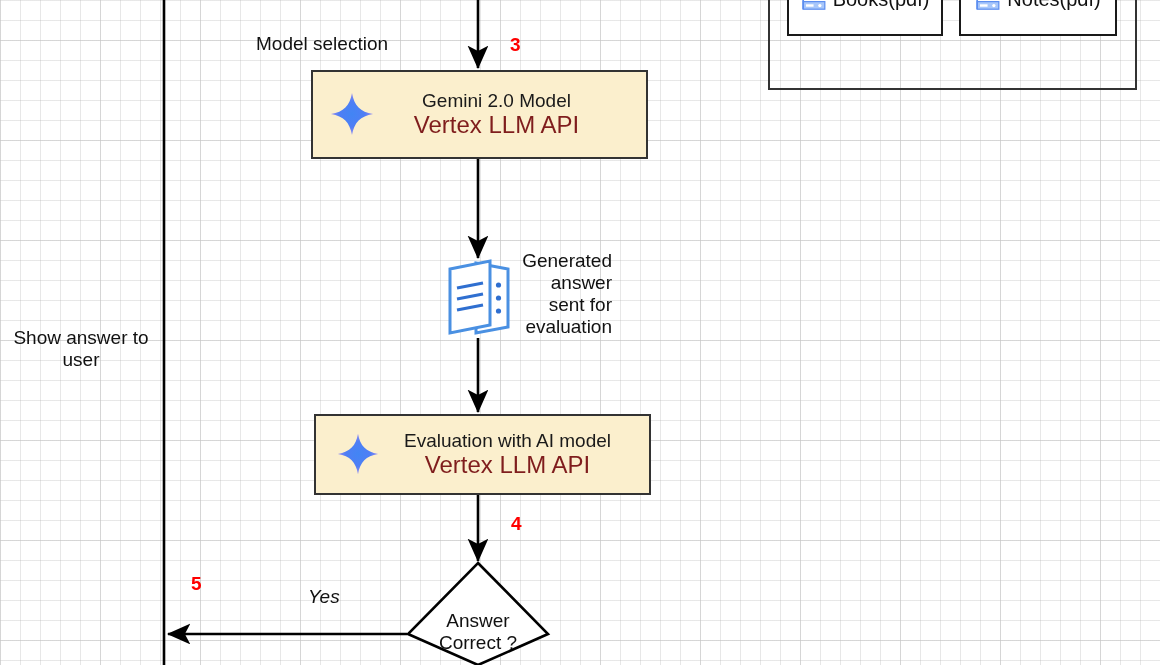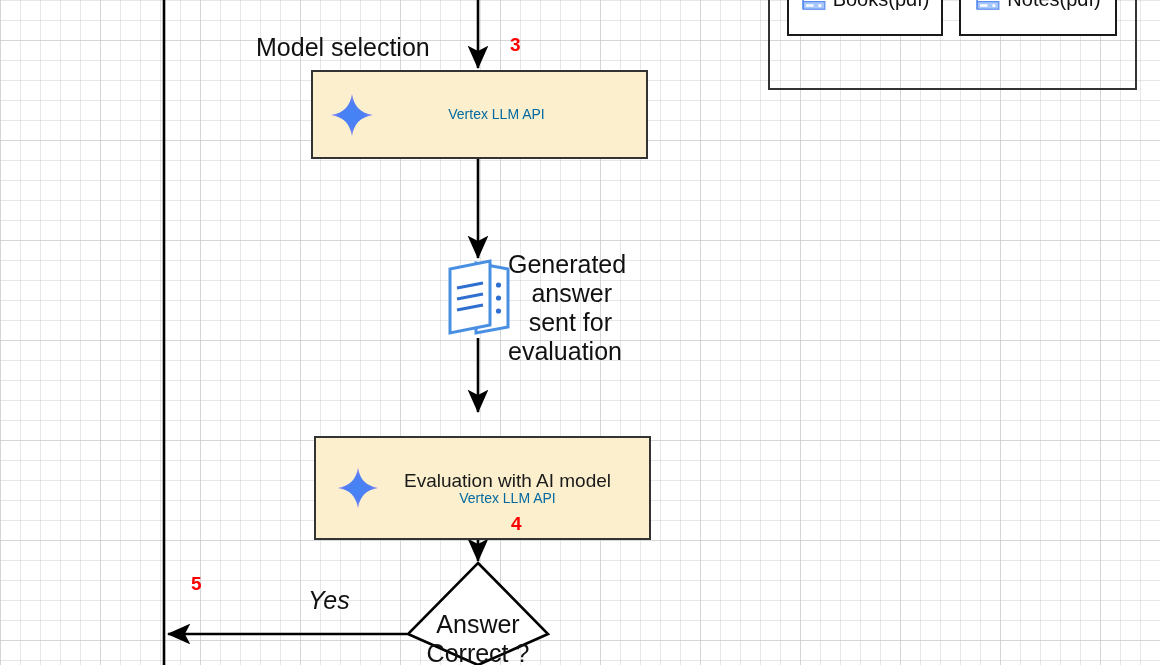--- a/index.html
+++ b/index.html
@@ -49,22 +49,21 @@
   #gemini-box {
     left: 311px;
     top: 70px;
     width: 337px;
     height: 89px;
   }
   #eval-box {
     left: 314px;
     top: 414px;
     width: 337px;
-    height: 104px;
-    margin-top: 22px;
+    height: 81px;
   }
   .proc-inner {
     display: flex;
     align-items: center;
     width: 100%;
     padding: 0 6px;
   }
   .sparkle {
     flex: 0 0 auto;
     width: 46px;
@@ -84,22 +83,22 @@
     line-height: 1.12;
   }
   #gemini-box .proc-labels { margin-right: 24px; }
   #eval-box .proc-labels { margin-right: 8px; }
   .proc-title {
     font-size: 19px;
     color: #1a1a1a;
     white-space: nowrap;
   }
   .proc-sub {
-    font-size: 14px;
-    color: #0369a1;
+    font-size: 24px;
+    color: #7f1d1d;
     white-space: nowrap;
   }
 
   
   #datasources-container {
     position: absolute;
     left: 768px;
     top: -60px;
     width: 369px;
     height: 150px;
@@ -137,21 +136,21 @@
   }
   .db-label {
     font-size: 20px;
     color: #111111;
     white-space: nowrap;
   }
 
   
   .free-text {
     position: absolute;
-    font-size: 25px;
+    font-size: 19px;
     color: #111111;
     line-height: 1.16;
     white-space: pre-line;
   }
   #label-model-selection {
     left: 256px;
     top: 33px;
     text-align: left;
   }
   #label-show-answer {
@@ -256,20 +255,21 @@
     </svg>
     <span class="db-label">Notes(pdf)</span>
   </div>
 
   <div class="proc-box" id="gemini-box">
     <div class="proc-inner">
       <svg class="sparkle" viewBox="0 0 48 48" xmlns="http://www.w3.org/2000/svg">
         <path d="M24 2 C26.4 15.4 32.6 21.6 46 24 C32.6 26.4 26.4 32.6 24 46 C21.6 32.6 15.4 26.4 2 24 C15.4 21.6 21.6 15.4 24 2 Z" fill="url(#sparkleGrad)"></path>
       </svg>
       <div class="proc-labels">
+        <div class="proc-title">Gemini 2.0 Model</div>
         <div class="proc-sub">Vertex LLM API</div>
       </div>
     </div>
   </div>
 
   <div class="proc-box" id="eval-box">
     <div class="proc-inner">
       <svg class="sparkle" viewBox="0 0 48 48" xmlns="http://www.w3.org/2000/svg">
         <path d="M24 2 C26.4 15.4 32.6 21.6 46 24 C32.6 26.4 26.4 32.6 24 46 C21.6 32.6 15.4 26.4 2 24 C15.4 21.6 21.6 15.4 24 2 Z" fill="url(#sparkleGrad)"></path>
       </svg>
@@ -286,20 +286,22 @@
     <line x1="11" y1="33" x2="37" y2="28" stroke="#2f6fd0" stroke-width="3.2"></line>
     <line x1="11" y1="44" x2="37" y2="39" stroke="#2f6fd0" stroke-width="3.2"></line>
     <line x1="11" y1="55" x2="37" y2="50" stroke="#2f6fd0" stroke-width="3.2"></line>
     <circle cx="52.5" cy="30" r="2.6" fill="#2f6fd0"></circle>
     <circle cx="52.5" cy="43" r="2.6" fill="#2f6fd0"></circle>
     <circle cx="52.5" cy="56" r="2.6" fill="#2f6fd0"></circle>
   </svg>
 
   <div class="free-text" id="label-model-selection">Model selection</div>
 
+  <div class="free-text" id="label-show-answer">Show answer to
+user</div>
 
   <div class="free-text" id="label-generated">Generated
 answer
 sent for
 evaluation</div>
 
   <div class="free-text" id="label-yes">Yes</div>
 
   <div class="free-text" id="label-answer-correct">Answer
 Correct ?</div>

